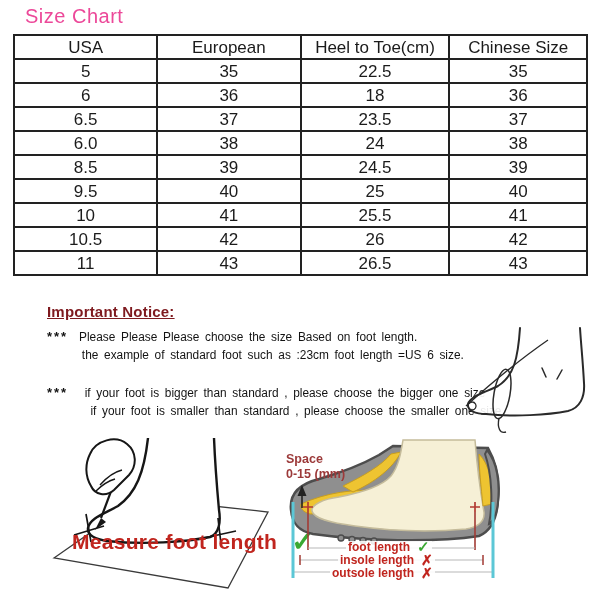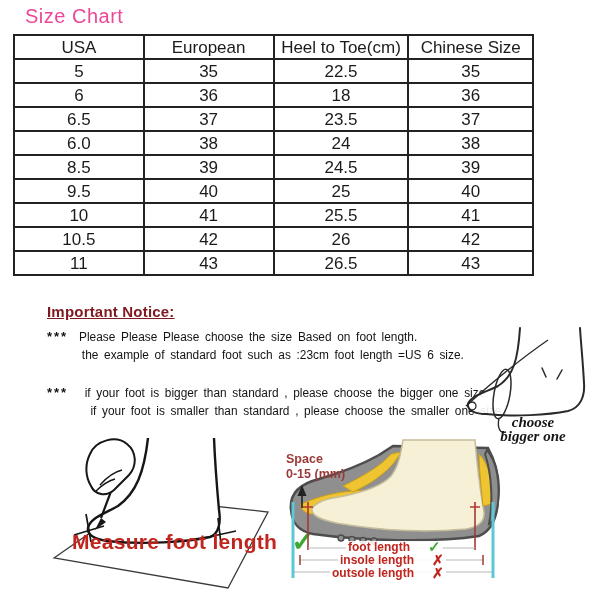--- a/index.html
+++ b/index.html
@@ -3,21 +3,21 @@
 <meta charset="utf-8">
 <style>
   html,body{margin:0;padding:0;background:#fff;}
   .page{
     position:relative;width:600px;height:600px;background:#ffffff;overflow:hidden;
     font-family:"Liberation Sans",sans-serif;color:#1b1b1b;
   }
   
   .title{position:absolute;left:25px;top:5px;font-size:20px;letter-spacing:.5px;color:#ec4899;}
   
-  .size-table{position:absolute;left:13px;top:34px;width:521px;border-collapse:collapse;table-layout:fixed;}
+  .size-table{position:absolute;left:13px;top:34px;width:575px;border-collapse:collapse;table-layout:fixed;}
   .size-table th,.size-table td{
     border:2px solid var(--table-border,#222);height:22px;text-align:center;
     font-size:17px;font-weight:400;color:#1b1b1b;padding:0;line-height:1;
   }
   
   .notice-heading{
     position:absolute;left:47px;top:303px;font-size:15px;font-weight:700;
     color:var(--notice-heading,#7e1a1f);text-decoration:underline;letter-spacing:.2px;
   }
   .notice-item{position:absolute;left:47px;display:flex;gap:11px;color:#131313;}
@@ -42,21 +42,21 @@
     font-size:21px;font-weight:700;color:var(--accent-red,#c0251e);letter-spacing:.3px;
   }
   .measure-caption .check-big{font-size:28px;line-height:1;color:var(--check-green,#3aa832);font-weight:700;}
   
   .shoe-svg{position:absolute;left:283px;top:438px;}
   .space-label{
     position:absolute;left:286px;top:452px;font-size:12.5px;font-weight:700;
     color:var(--space-label-red,#9c3a3a);line-height:15px;white-space:nowrap;
   }
   .mrow{
-    position:absolute;display:flex;align-items:center;gap:18px;background:rgba(255,255,255,.88);
+    position:absolute;display:flex;align-items:center;gap:7px;background:rgba(255,255,255,.88);
     padding:0 2px;font-size:12px;font-weight:700;color:var(--accent-red,#c0251e);line-height:12px;white-space:nowrap;
   }
   #mrow-0{left:346px;top:541px;}
   #mrow-1{left:338px;top:554px;}
   #mrow-2{left:330px;top:567px;}
   .mark-check{color:var(--check-green,#3aa832);font-size:15px;line-height:10px;}
   .mark-x{color:var(--accent-red,#c0251e);font-size:14px;line-height:10px;}
 </style>
 </head>
 <body>
@@ -167,24 +167,20 @@
 
   <svg class="foot-sketch" width="148" height="124" viewBox="0 0 148 124">
     <path d="M68,2 C66,32 62,50 46,60 C34,66 18,70 16,78 C15,85 24,88 34,88
              C62,91 96,89 116,85 C128,82 133,71 132,57 C131,37 129,18 128,2" fill="#ffffff" stroke="#2a2a2a" stroke-width="2" stroke-linecap="round" fill-opacity="0.9"></path>
     <path d="M90,42 L94,51 M110,44 L105,53" fill="none" stroke="#2a2a2a" stroke-width="1.5" stroke-linecap="round"></path>
     <path d="M14,80 C45,52 70,32 96,14" fill="none" stroke="#2a2a2a" stroke-width="1.3"></path>
     <ellipse cx="50" cy="68" rx="8" ry="25" fill="none" stroke="#2a2a2a" stroke-width="1.5" transform="rotate(10 50 68)"></ellipse>
     <path d="M47,92 C45,102 48,108 54,106" fill="none" stroke="#2a2a2a" stroke-width="1.4"></path>
     <path d="M20,76 a4,4 0 1 0 0.1,0" fill="none" stroke="#2a2a2a" stroke-width="1.3"></path>
   </svg>
-  <div class="sketch-caption">
-    <div>choose</div>
-    <div>bigger one</div>
-  </div>
 
   <svg class="measure-svg" width="255" height="160" viewBox="0 0 255 160">
     <polygon points="14,120 100,60 228,74 188,150" fill="#ffffff" stroke="#3a3a3a" stroke-width="1.3"></polygon>
     <path d="M108,0 C104,35 96,55 78,68 C64,76 50,80 48,90
              C47,97 55,101 67,103 C105,107 145,104 170,99 C179,96 181,84 179,72 C177,50 175,25 174,0" fill="#ffffff" stroke="#161616" stroke-width="2.4" stroke-linecap="round"></path>
     <path d="M34,97 L64,88 M46,76 L51,104" fill="none" stroke="#161616" stroke-width="1.7"></path>
     <path d="M164,100 L196,93 M178,80 L181,106" fill="none" stroke="#161616" stroke-width="1.7"></path>
     <path d="M82,24 L61,80" fill="none" stroke="#161616" stroke-width="2.2"></path>
     <path d="M61,80 L55,92 L66,84 Z" fill="#161616"></path>
     <path d="M50,16 C56,2 76,-3 87,6 C97,14 97,28 89,37 L74,52

